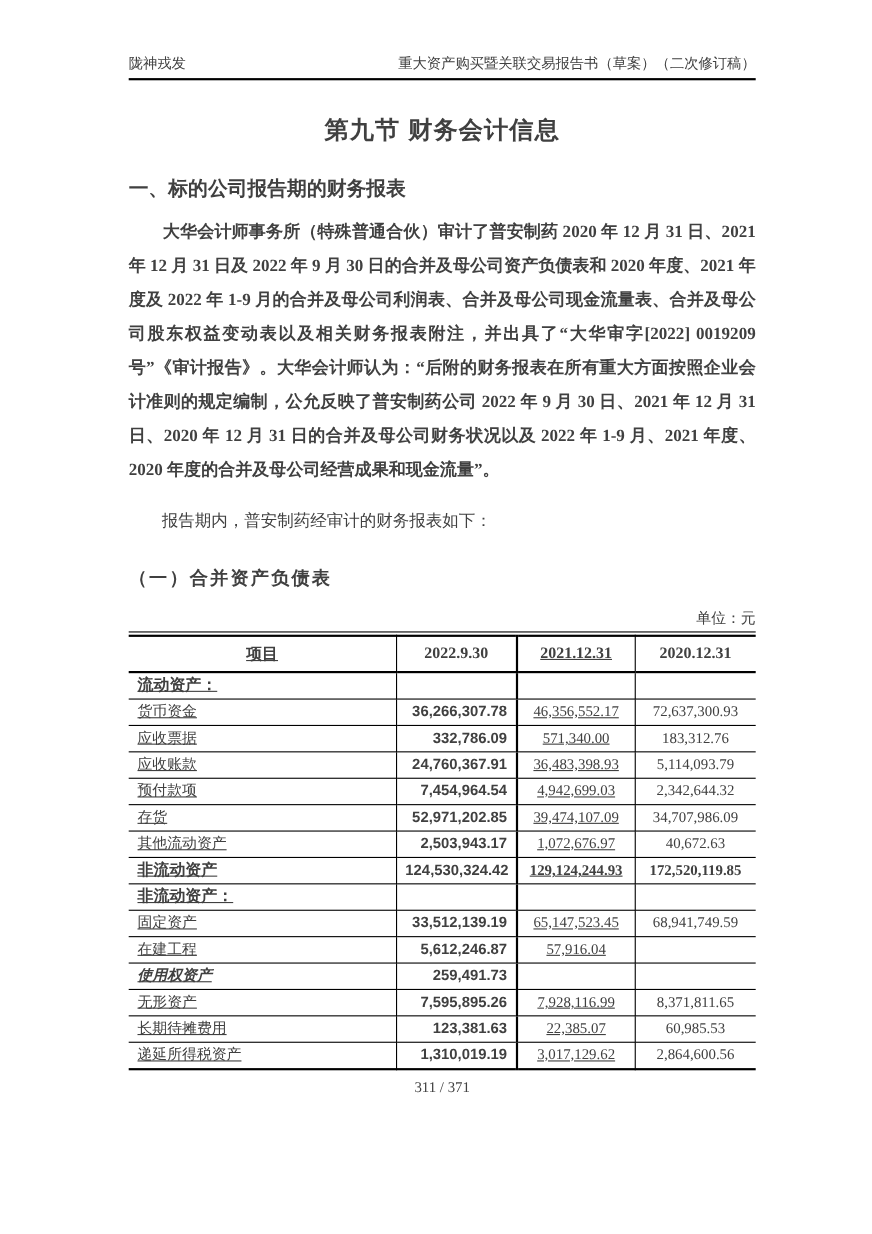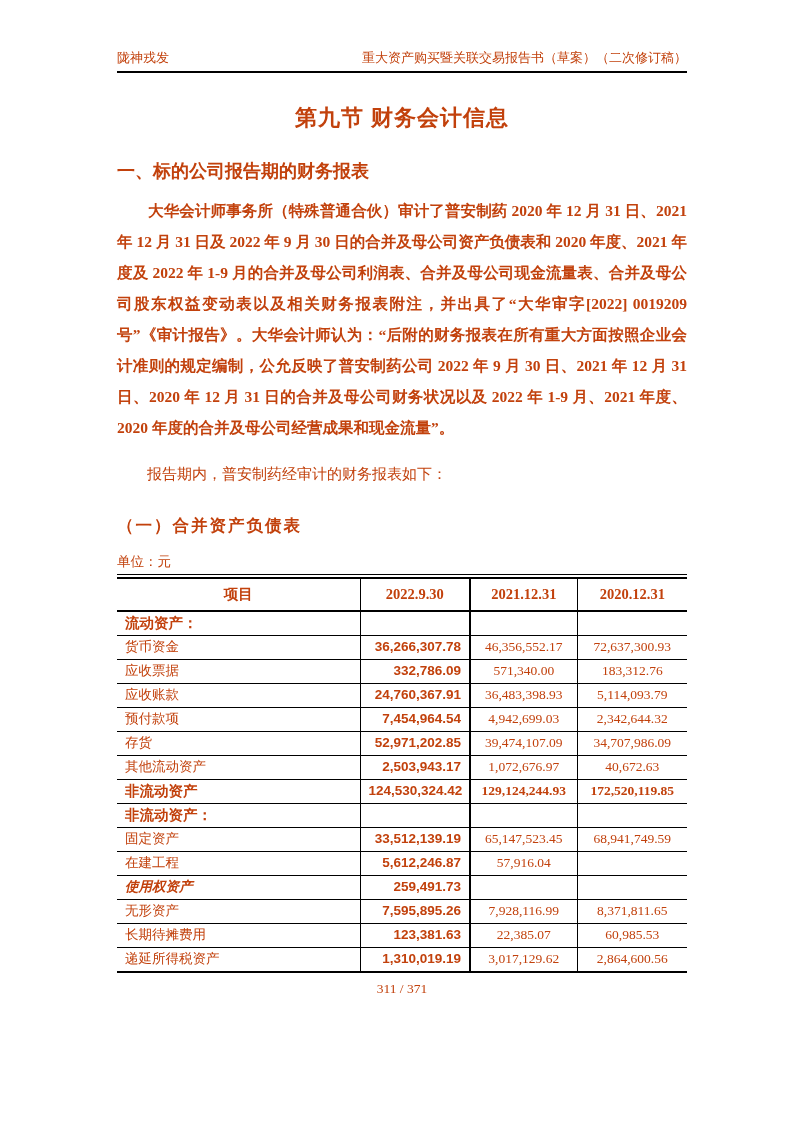--- a/index.html
+++ b/index.html
@@ -2,21 +2,21 @@
 <html><head>
 <meta charset="utf-8">
 <style>
   html, body { margin: 0; padding: 0; background: #ffffff; }
   .page {
     position: relative;
     width: 793px;
     height: 1122px;
     background: #ffffff;
     font-family: "Liberation Serif", serif;
-    color: #c2410c;
+    color: #404040;
     overflow: hidden;
   }
   .content {
     position: absolute;
     left: 117px;
     top: 0;
     width: 570px;
   }
   .doc-header {
     display: flex;
@@ -58,21 +58,21 @@
   }
   .table-heading {
     margin-top: 30px;
     font-size: 16.5px;
     font-weight: bold;
     letter-spacing: 2px;
   }
   .unit-label {
     margin-top: 16px;
     margin-bottom: 3px;
-    text-align: left;
+    text-align: right;
     font-size: 13.5px;
   }
   .table-wrap {
     border-top: 1px solid #000;
     padding-top: 2px;
   }
   table.bs {
     width: 100%;
     border-collapse: collapse;
     border-top: 2px solid #000;
@@ -88,21 +88,21 @@
   }
   table.bs td {
     font-size: 13.5px;
     padding: 3px 8px 4px 8px;
     border-bottom: 1px solid #000;
     height: 16px;
     line-height: 16px;
     overflow: hidden;
     white-space: nowrap;
   }
-  .b-thin  { border-right: 1px solid #000; }
+  .b-thin  { border-right: 1px solid #000; text-decoration: underline; }
   .b-thick { border-right: 2px solid #000; margin-left: 39px; }
   td.c-item  { text-align: left; padding-left: 4px; font-size: 14px; }
   td.c-v2022 { text-align: right; font-family: "Liberation Sans", sans-serif; font-weight: bold; font-size: 12.5px; }
   td.c-v2021, td.c-v2020 { text-align: center; }
   tr.section td.c-item { font-weight: bold; font-size: 14.5px; }
   tr.total td { font-weight: bold; }
   tr.total td.c-item { font-size: 14.5px; }
   tr.item-kai td.c-item { font-weight: bold; font-style: italic; }
   .page-number {
     margin-top: 8px;

